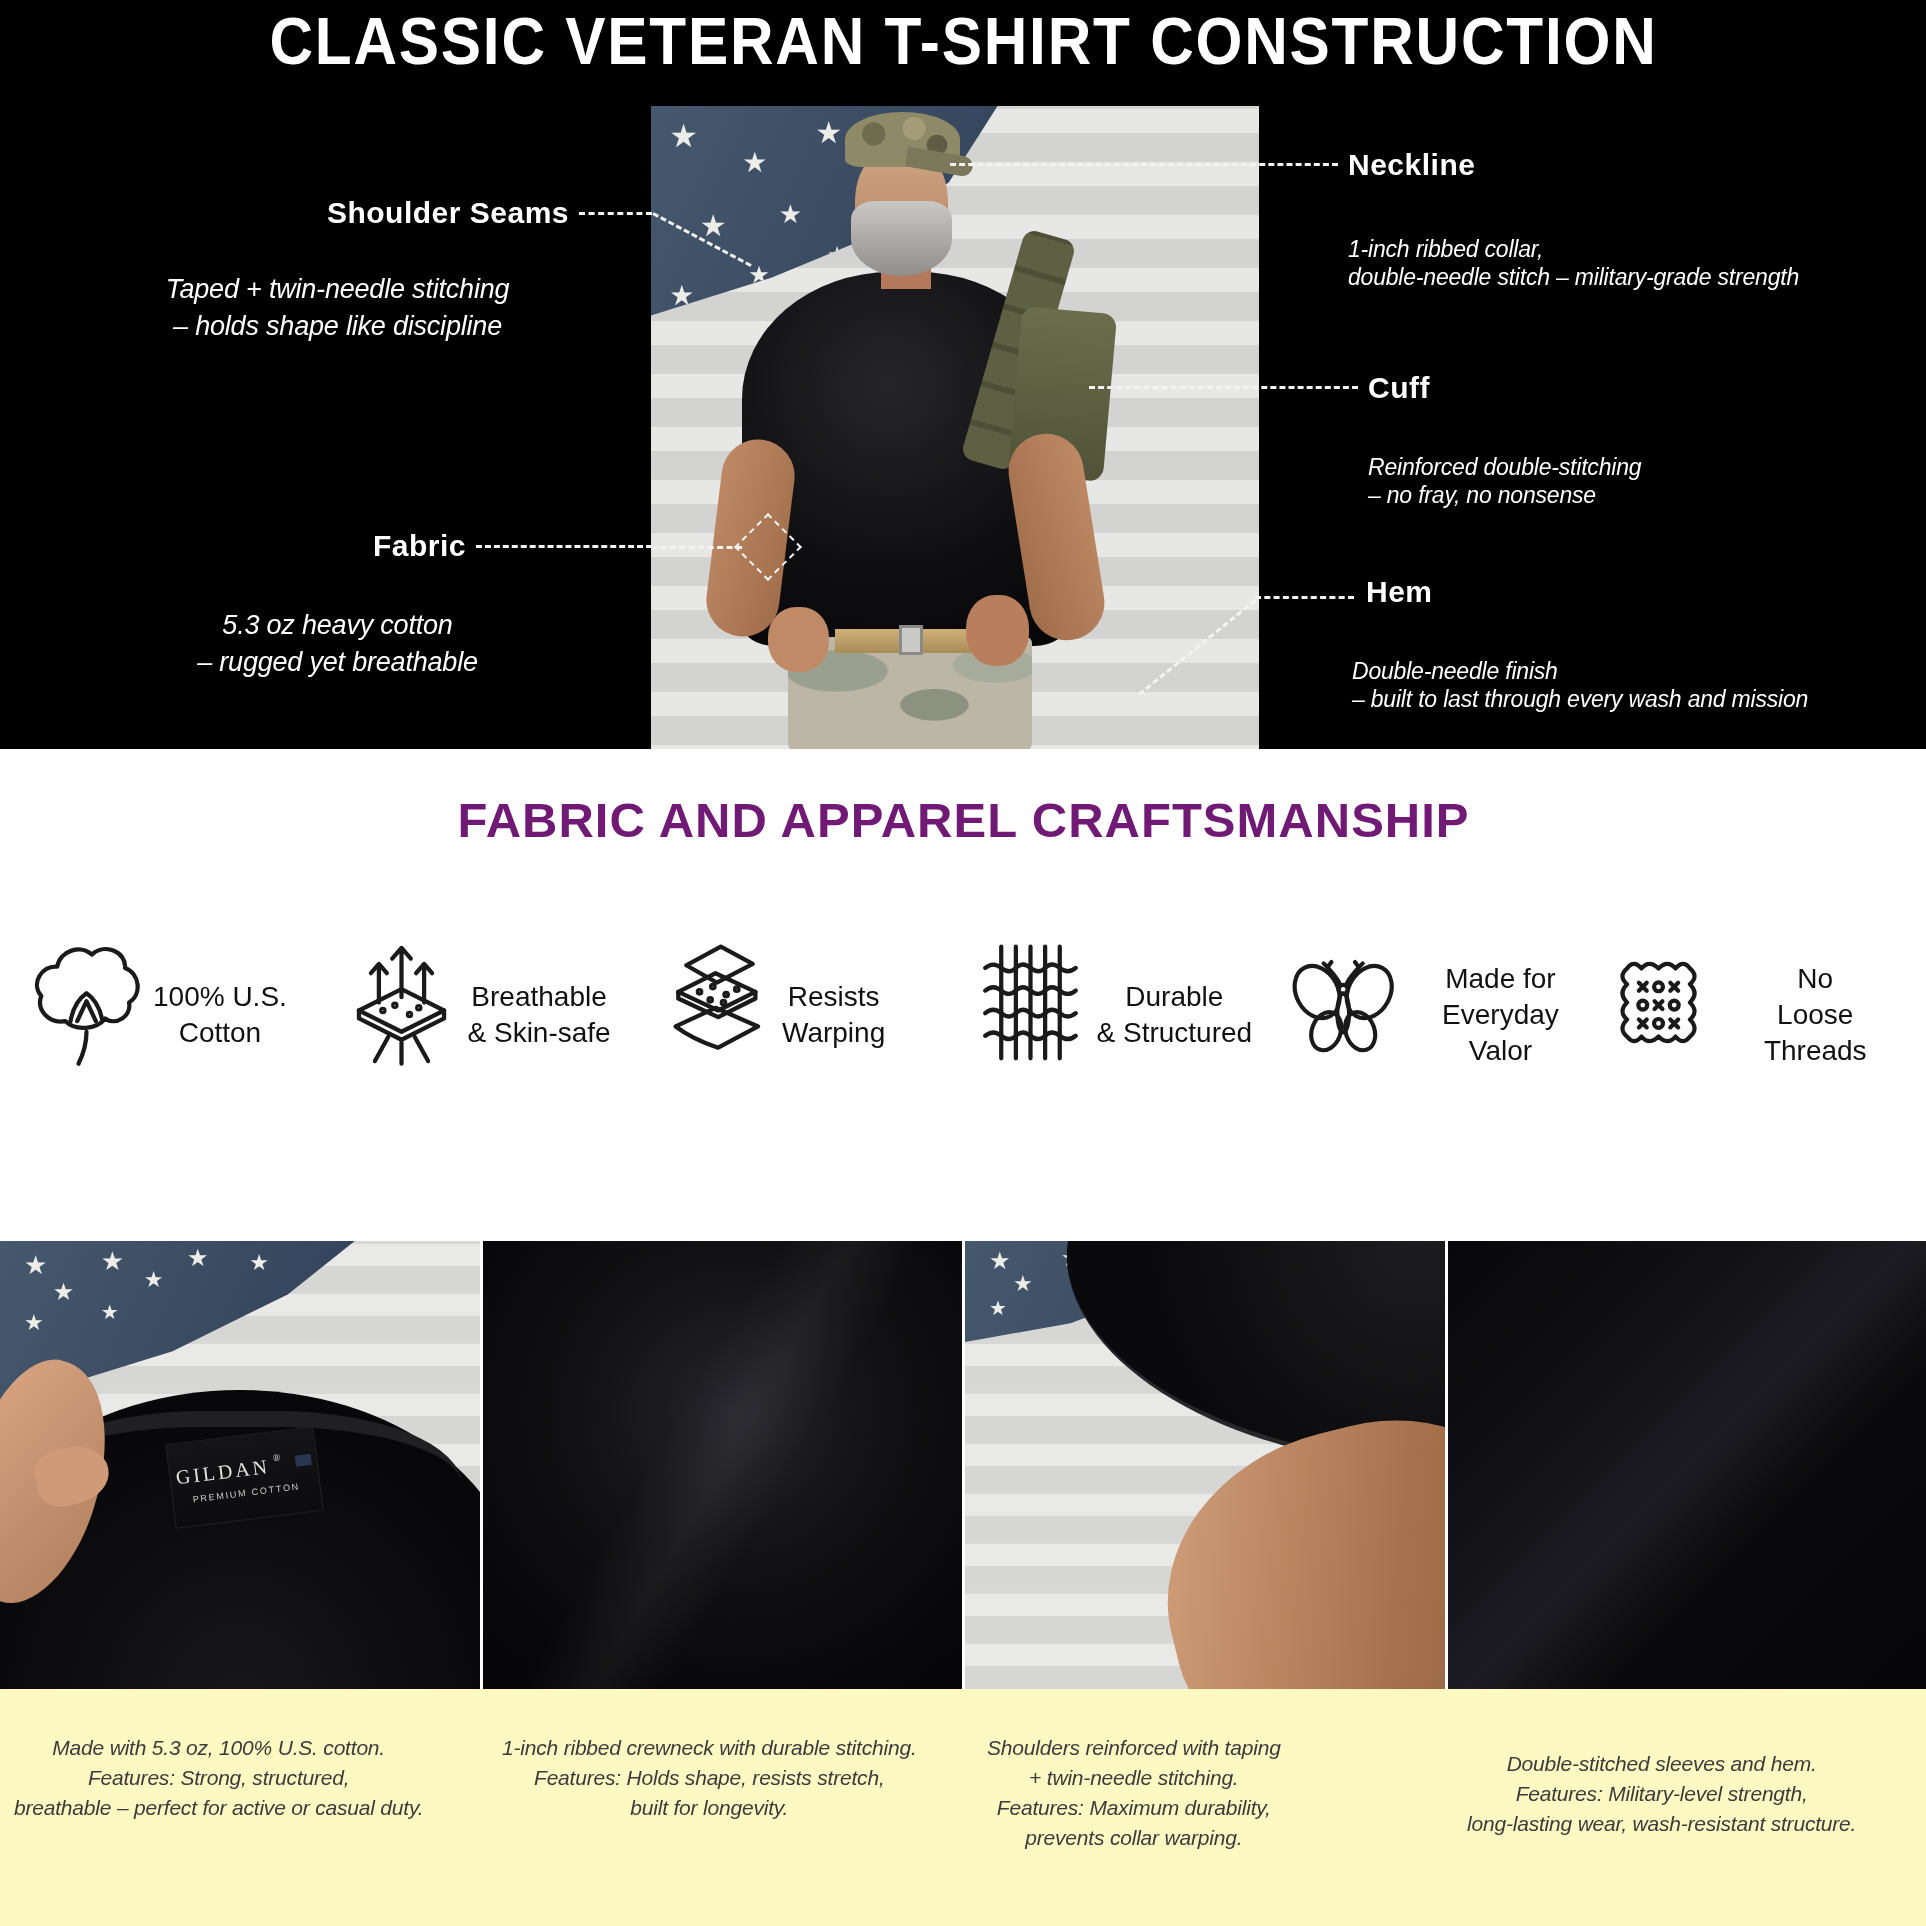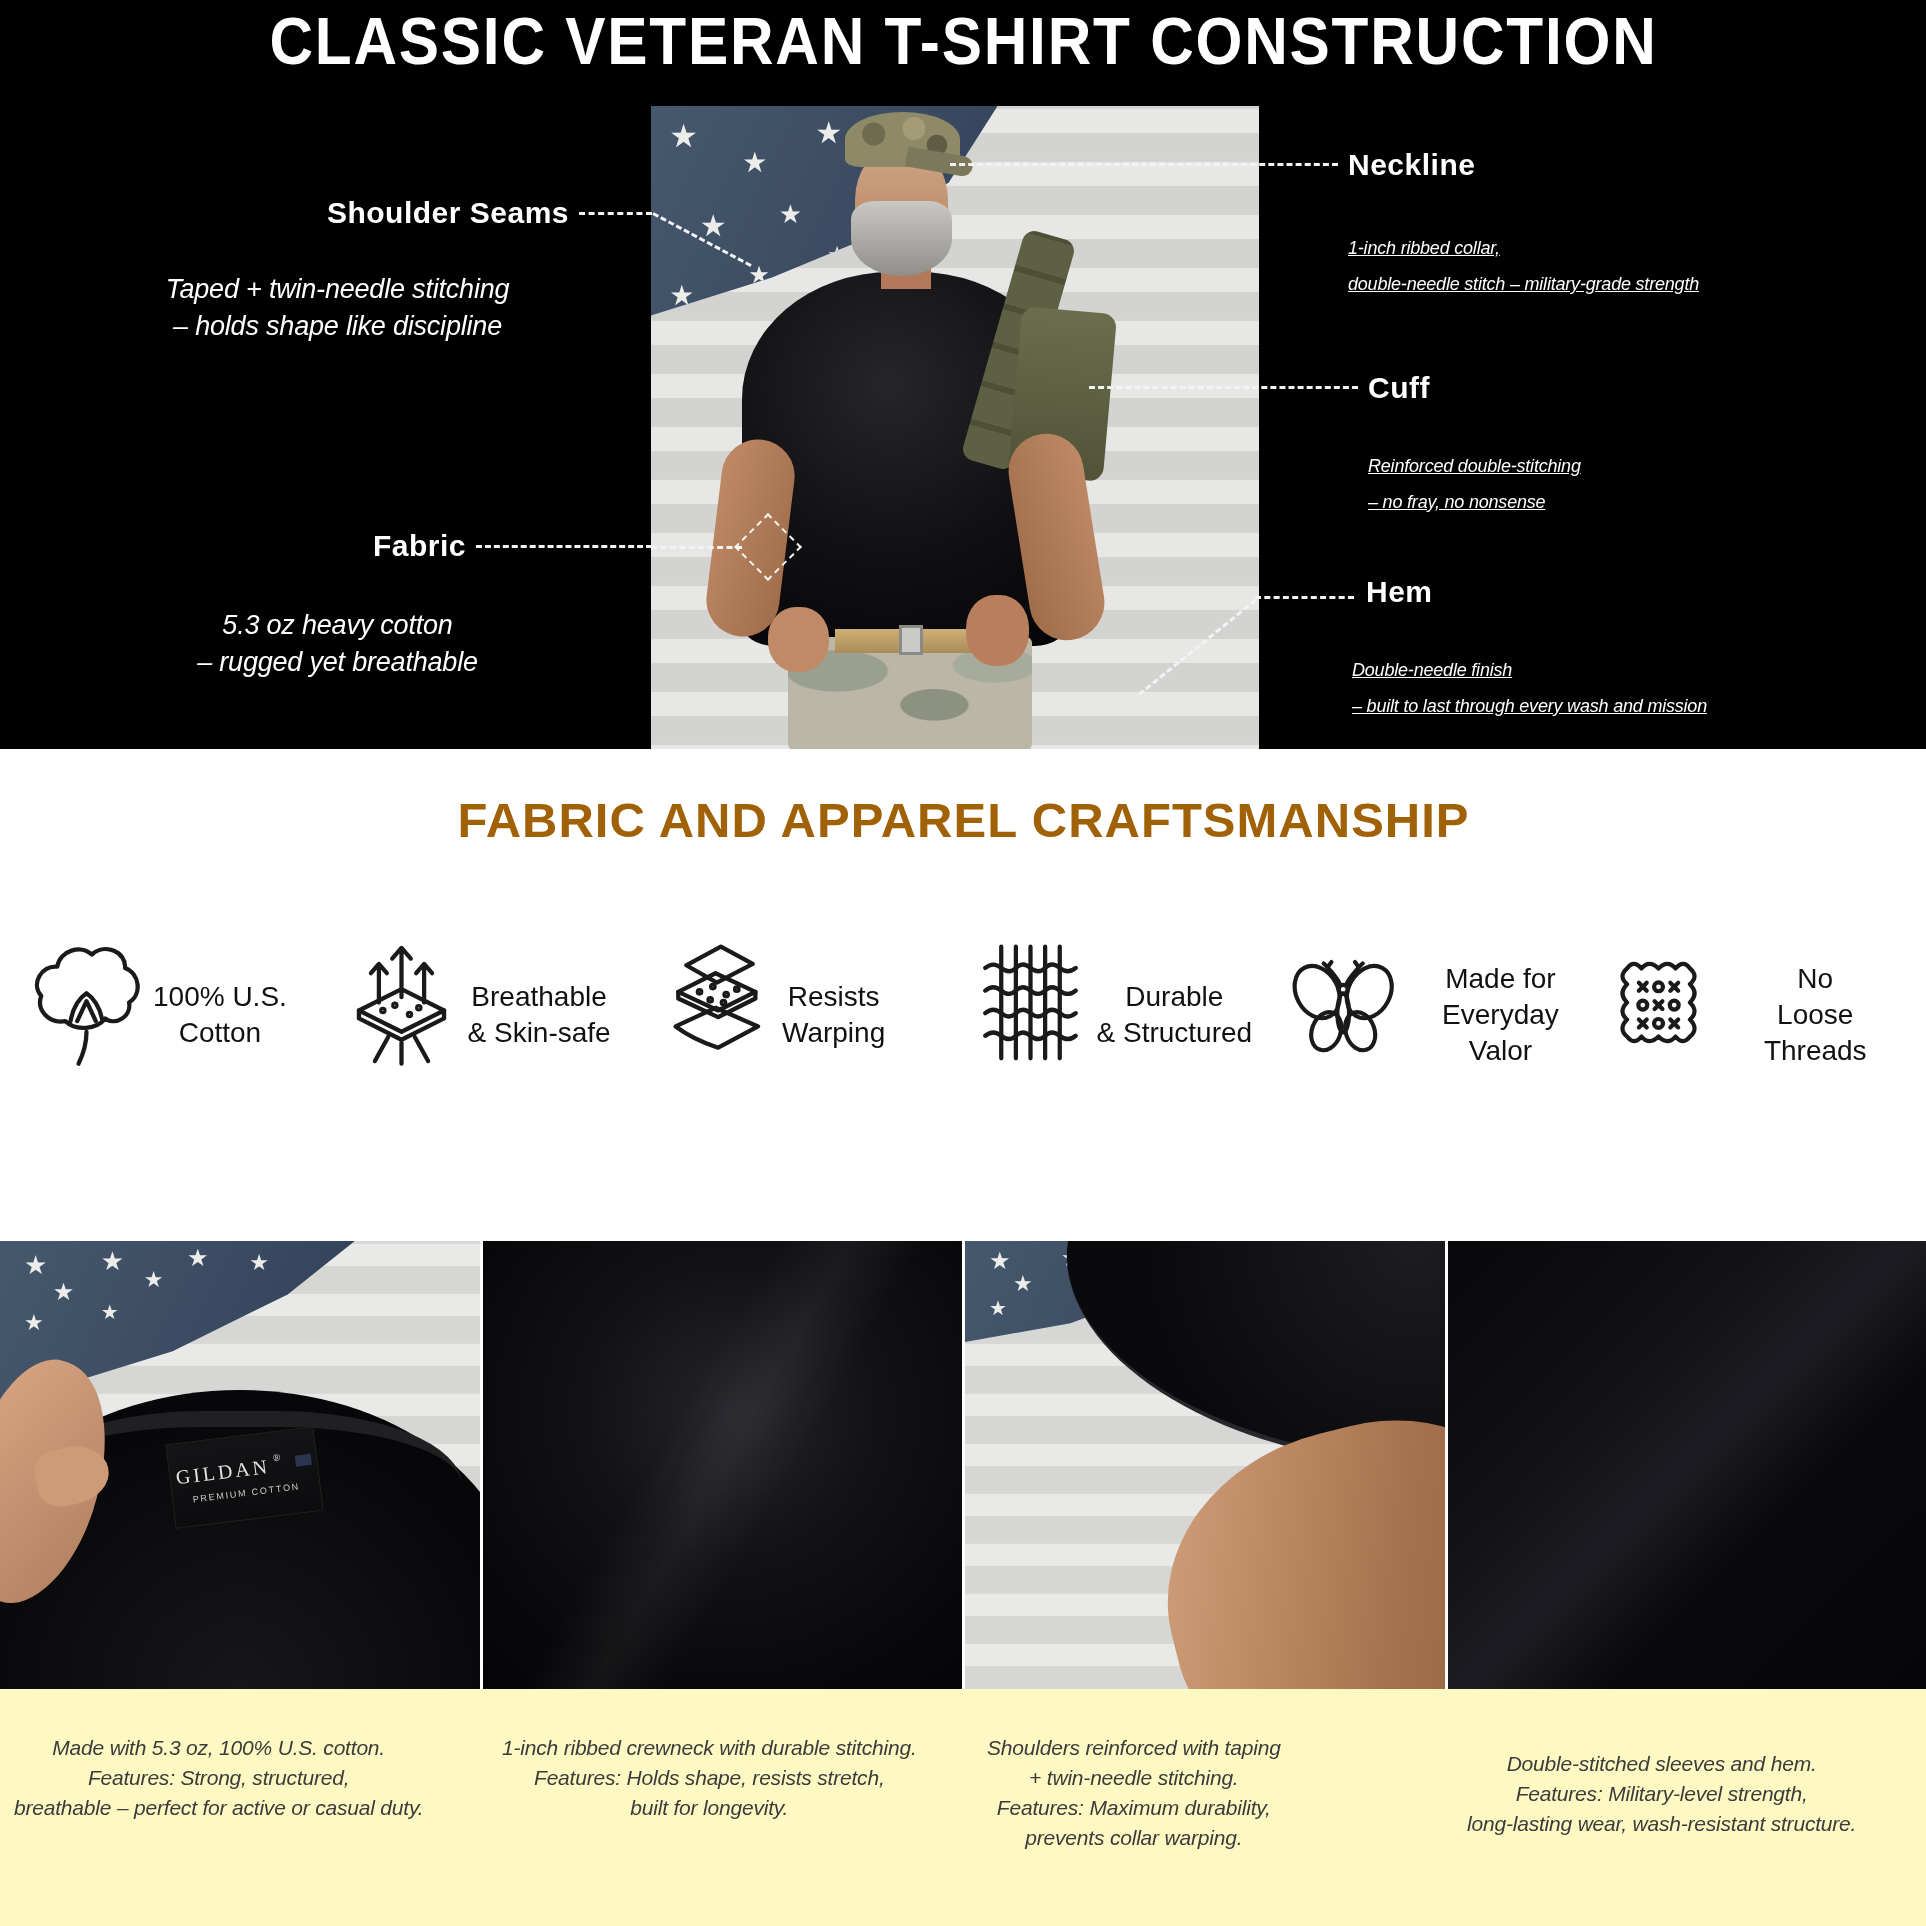--- a/index.html
+++ b/index.html
@@ -60,31 +60,31 @@
   .pouch{position:absolute;left:364px;top:204px;width:95px;height:168px;border-radius:14px;
       transform:rotate(5deg);background:linear-gradient(#6b6d4d,#515338);}
 
   
   .co-row{position:absolute;display:flex;align-items:center;gap:10px;color:#ffffff;z-index:6;}
   .co-label{font-size:30px;font-weight:600;letter-spacing:0.5px;white-space:nowrap;}
   .co-dash{border-top:3px dashed #f3f3f3;height:0;}
   .co-desc{position:absolute;color:#ffffff;font-style:italic;white-space:pre-line;z-index:6;
       letter-spacing:-0.2px;}
   .co-desc.left{left:110px;width:455px;text-align:center;font-size:27px;line-height:37px;}
-  .co-desc.right{font-size:18px;line-height:36px;text-decoration:underline;}
+  .co-desc.right{font-size:23px;line-height:28px;}
 
   .dash-h{position:absolute;height:0;border-top:3px dashed #f3f3f3;z-index:5;}
   .dash-diag{position:absolute;height:0;border-top:3px dashed #f3f3f3;z-index:5;transform-origin:left center;}
   .dash-diamond{position:absolute;left:744px;top:523px;width:44px;height:44px;z-index:5;
       border:2.5px dashed #f3f3f3;transform:rotate(45deg);}
 
   
   .craft{position:absolute;left:0;top:749px;width:1927px;height:491px;background:#ffffff;}
   .craft-heading{position:absolute;left:0;right:0;top:43px;margin:0;text-align:center;
-      color:#a16207;font-size:49px;font-weight:800;letter-spacing:1px;white-space:nowrap;}
+      color:#701a75;font-size:49px;font-weight:800;letter-spacing:1px;white-space:nowrap;}
   .feature-row{position:absolute;left:20px;right:20px;top:186px;display:flex;}
   .feature{flex:1;display:flex;flex-direction:row;align-items:center;}
   .feature svg{width:133px;height:133px;}
   .f-label{margin-top:26px;font-size:28px;line-height:36px;color:#111111;
       text-align:center;white-space:pre-line;}
 
   
   .gallery{position:absolute;left:0;top:1241px;width:1927px;height:448px;background:#ffffff;
       display:flex;gap:3px;}
   .tile{position:relative;flex:1;overflow:hidden;background:#0a0a0c;}

